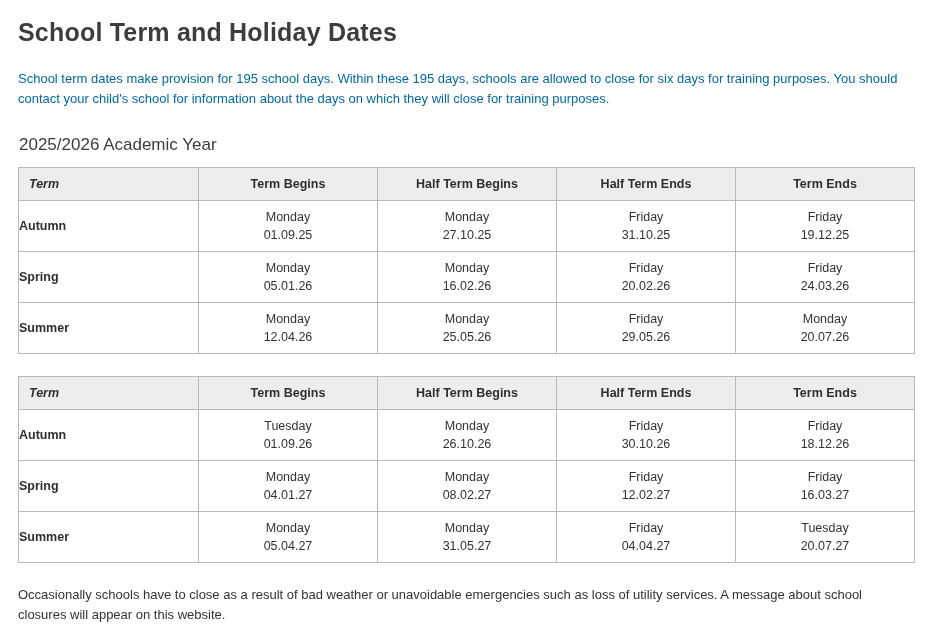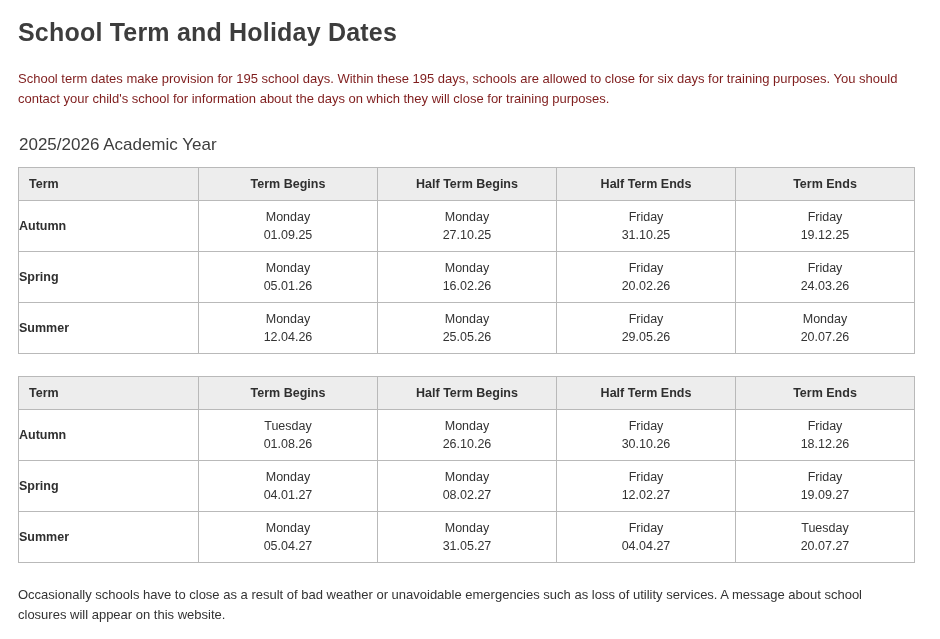--- a/index.html
+++ b/index.html
@@ -21,21 +21,21 @@
   h1.page-title {
     font-size: 25px;
     font-weight: 700;
     color: #3d3d3d;
     margin: 8px 0 22px 0;
     letter-spacing: 0.2px;
   }
   p.intro {
     font-size: 13px;
     line-height: 1.55;
-    color: #7f1d1d;
+    color: #0369a1;
     margin: 0 0 26px 0;
     max-width: 888px;
   }
   h2.section-title {
     font-size: 17px;
     font-weight: 400;
     color: #3d3d3d;
     margin: 0 0 12px 1px;
   }
   table.terms {
@@ -54,20 +54,21 @@
     font-size: 12.5px;
     font-weight: bold;
     color: #2f2f2f;
     height: 32px;
     text-align: center;
     vertical-align: middle;
   }
   table.terms thead th.term-col {
     text-align: left;
     padding-left: 10px;
+    font-style: italic;
   }
   table.terms tbody td {
     height: 50px;
     text-align: center;
     vertical-align: middle;
     font-size: 12.5px;
     color: #333333;
     line-height: 1.45;
   }
   table.terms tbody td.term-name {
@@ -192,21 +193,21 @@
         <th>Half Term Begins</th>
         <th>Half Term Ends</th>
         <th>Term Ends</th>
       </tr>
     </thead>
     <tbody>
       <tr>
         <td class="term-name">Autumn</td>
         <td>
           <span class="cell-day">Tuesday</span>
-          <span class="cell-date">01.08.26</span>
+          <span class="cell-date">01.09.26</span>
         </td>
         <td>
           <span class="cell-day">Monday</span>
           <span class="cell-date">26.10.26</span>
         </td>
         <td>
           <span class="cell-day">Friday</span>
           <span class="cell-date">30.10.26</span>
         </td>
         <td>
@@ -223,21 +224,21 @@
         <td>
           <span class="cell-day">Monday</span>
           <span class="cell-date">08.02.27</span>
         </td>
         <td>
           <span class="cell-day">Friday</span>
           <span class="cell-date">12.02.27</span>
         </td>
         <td>
           <span class="cell-day">Friday</span>
-          <span class="cell-date">19.09.27</span>
+          <span class="cell-date">16.03.27</span>
         </td>
       </tr>
       <tr>
         <td class="term-name">Summer</td>
         <td>
           <span class="cell-day">Monday</span>
           <span class="cell-date">05.04.27</span>
         </td>
         <td>
           <span class="cell-day">Monday</span>

